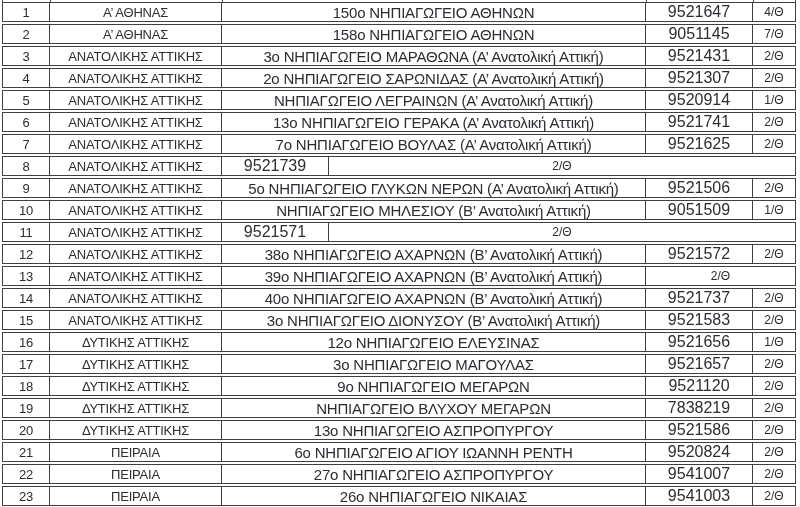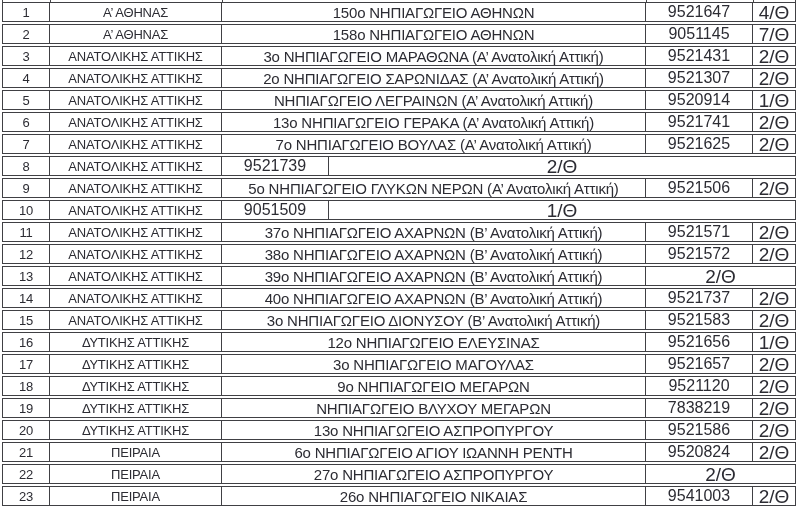--- a/index.html
+++ b/index.html
@@ -48,21 +48,21 @@
     overflow: hidden;
     white-space: nowrap;
     letter-spacing: -0.2px;
     line-height: 1;
   }
   .cell:last-child { border-right: none; }
   .c-index   { width: 47px;  font-size: 13px; }
   .c-region  { width: 172px; font-size: 13px; text-align: center; }
   .c-school  { width: 424px; font-size: 15px; }
   .c-code    { width: 107px; font-size: 16px; letter-spacing: 0; }
-  .c-classes { flex: 1;      font-size: 19px; letter-spacing: 0; }
+  .c-classes { flex: 1;      font-size: 12px; letter-spacing: 0; }
 </style>
 </head>
 <body>
 
 <div class="page">
 
   <div>
     <div class="stub" style="left:2px"></div>
     <div class="stub" style="left:49.5px"></div>
     <div class="stub" style="left:221.5px"></div>
@@ -130,27 +130,27 @@
       <div class="row">
         <div class="cell c-index">9</div>
         <div class="cell c-region">ΑΝΑΤΟΛΙΚΗΣ ΑΤΤΙΚΗΣ</div>
         <div class="cell c-school">5ο ΝΗΠΙΑΓΩΓΕΙΟ ΓΛΥΚΩΝ ΝΕΡΩΝ (Α’ Ανατολική Αττική)</div>
         <div class="cell c-code">9521506</div>
         <div class="cell c-classes">2/Θ</div>
       </div>
       <div class="row">
         <div class="cell c-index">10</div>
         <div class="cell c-region">ΑΝΑΤΟΛΙΚΗΣ ΑΤΤΙΚΗΣ</div>
+        <div class="cell c-school">ΝΗΠΙΑΓΩΓΕΙΟ ΜΗΛΕΣΙΟΥ (Β’ Ανατολική Αττική)</div>
         <div class="cell c-code">9051509</div>
         <div class="cell c-classes">1/Θ</div>
       </div>
       <div class="row">
         <div class="cell c-index">11</div>
         <div class="cell c-region">ΑΝΑΤΟΛΙΚΗΣ ΑΤΤΙΚΗΣ</div>
-        <div class="cell c-school">37ο ΝΗΠΙΑΓΩΓΕΙΟ ΑΧΑΡΝΩΝ (Β’ Ανατολική Αττική)</div>
         <div class="cell c-code">9521571</div>
         <div class="cell c-classes">2/Θ</div>
       </div>
       <div class="row">
         <div class="cell c-index">12</div>
         <div class="cell c-region">ΑΝΑΤΟΛΙΚΗΣ ΑΤΤΙΚΗΣ</div>
         <div class="cell c-school">38ο ΝΗΠΙΑΓΩΓΕΙΟ ΑΧΑΡΝΩΝ (Β’ Ανατολική Αττική)</div>
         <div class="cell c-code">9521572</div>
         <div class="cell c-classes">2/Θ</div>
       </div>
@@ -213,20 +213,21 @@
         <div class="cell c-index">21</div>
         <div class="cell c-region">ΠΕΙΡΑΙΑ</div>
         <div class="cell c-school">6ο ΝΗΠΙΑΓΩΓΕΙΟ ΑΓΙΟΥ ΙΩΑΝΝΗ ΡΕΝΤΗ</div>
         <div class="cell c-code">9520824</div>
         <div class="cell c-classes">2/Θ</div>
       </div>
       <div class="row">
         <div class="cell c-index">22</div>
         <div class="cell c-region">ΠΕΙΡΑΙΑ</div>
         <div class="cell c-school">27ο ΝΗΠΙΑΓΩΓΕΙΟ ΑΣΠΡΟΠΥΡΓΟΥ</div>
+        <div class="cell c-code">9541007</div>
         <div class="cell c-classes">2/Θ</div>
       </div>
       <div class="row">
         <div class="cell c-index">23</div>
         <div class="cell c-region">ΠΕΙΡΑΙΑ</div>
         <div class="cell c-school">26ο ΝΗΠΙΑΓΩΓΕΙΟ ΝΙΚΑΙΑΣ</div>
         <div class="cell c-code">9541003</div>
         <div class="cell c-classes">2/Θ</div>
       </div>
     </div>

